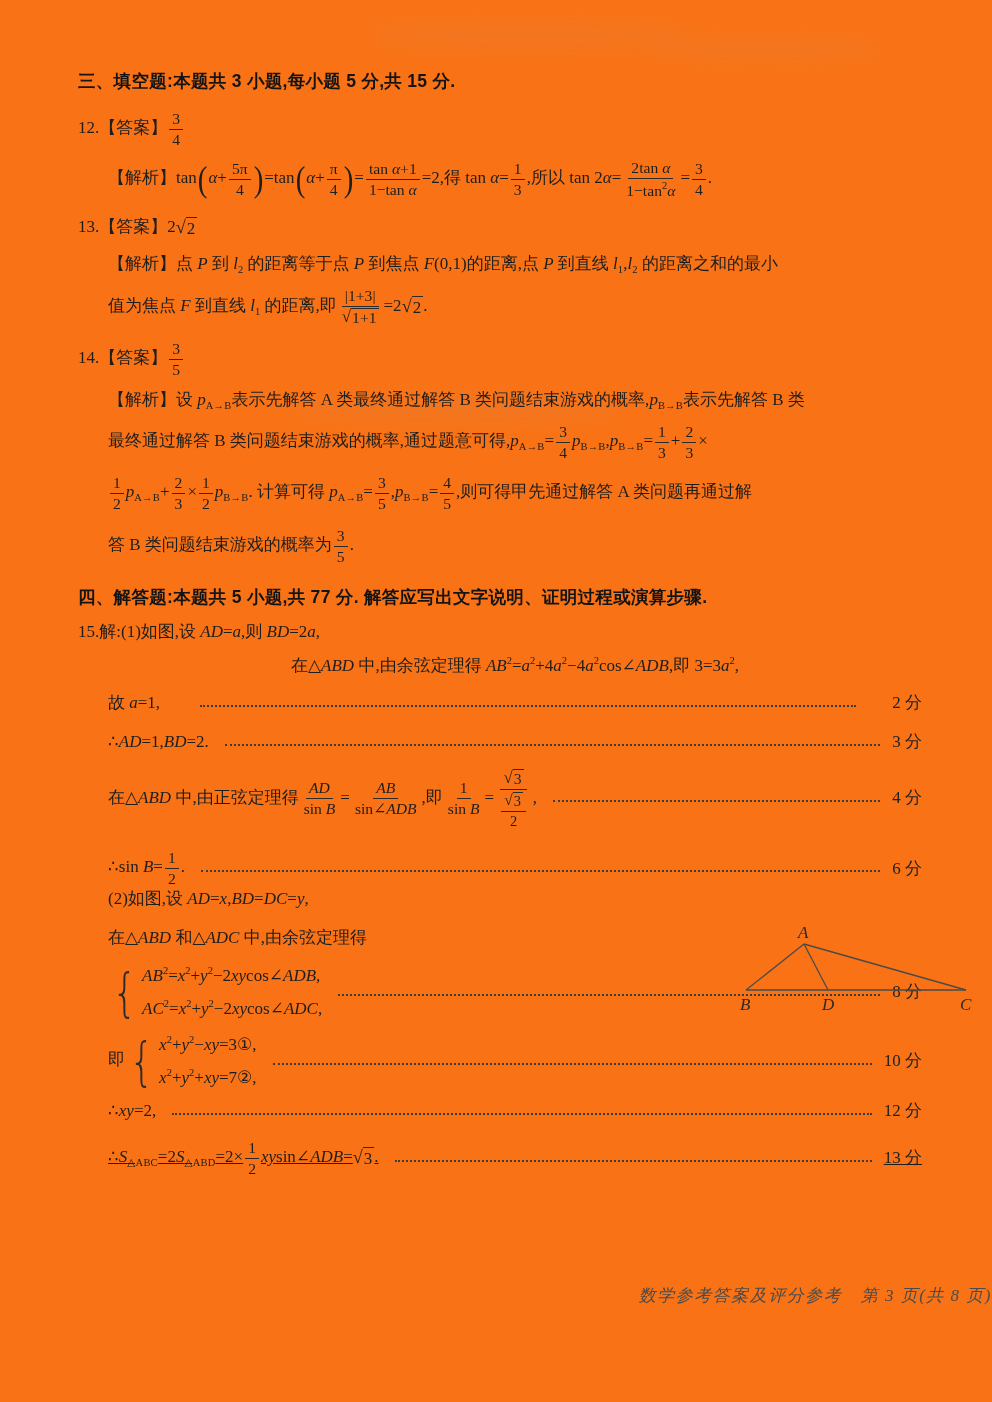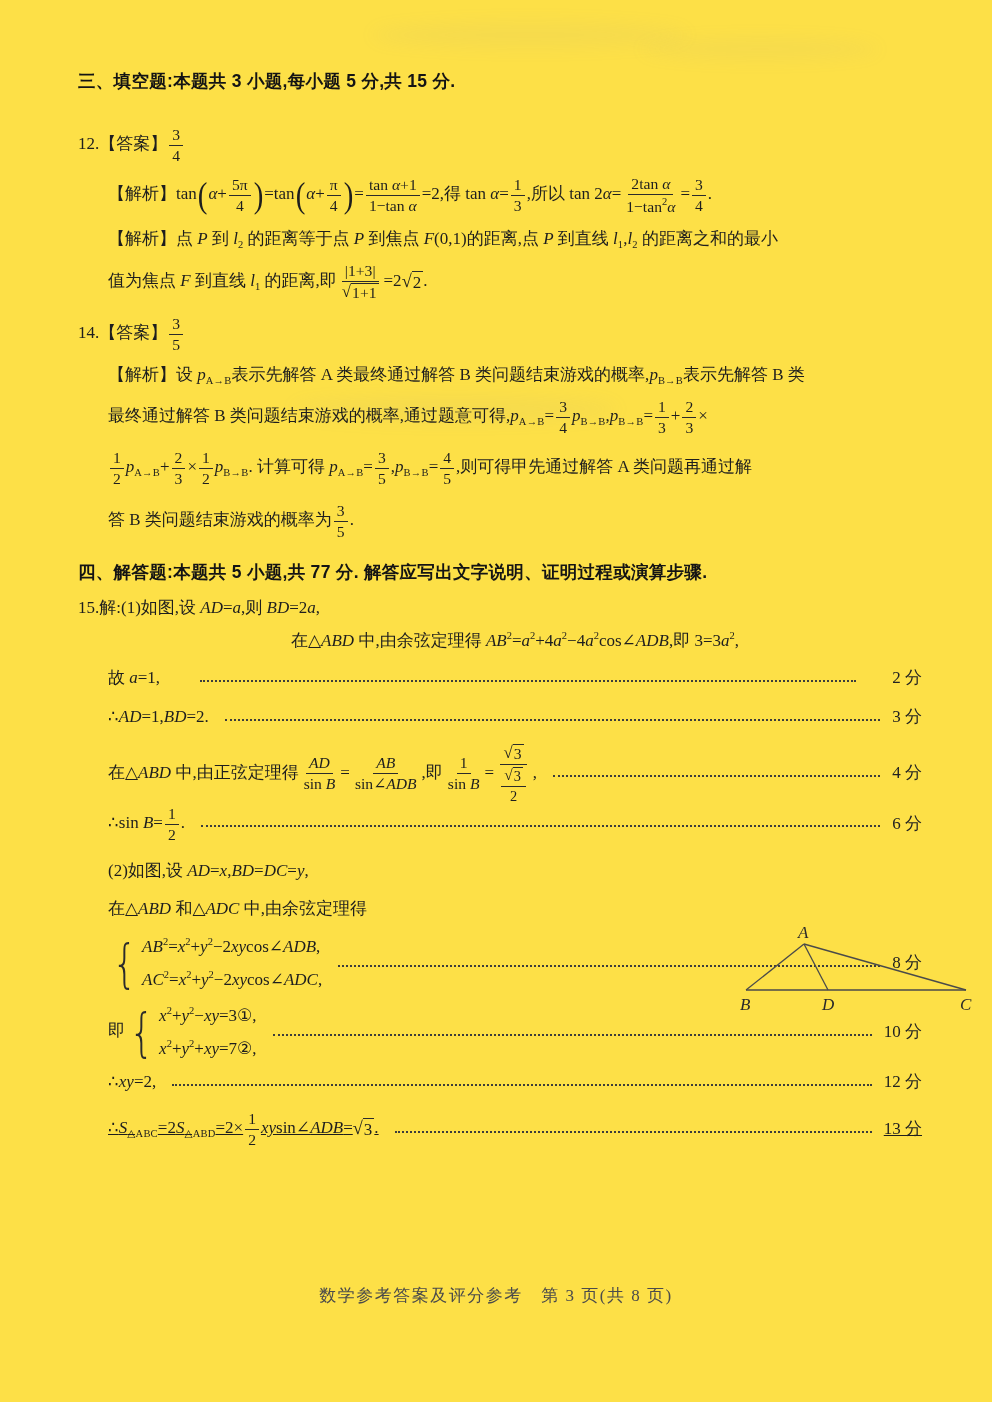--- a/index.html
+++ b/index.html
@@ -1,20 +1,20 @@
 <!DOCTYPE html>
 <html><head>
 <meta charset="utf-8">
 <style>
   html,body{margin:0;padding:0;background:#e8e8e8;}
   .page{
     position:relative;
     width:992px;height:1402px;
     margin:0 auto;
-    background:#fde047;
+    background:#f97316;
     color:#1e1e1e;
     font-family:"Liberation Serif","DejaVu Serif","DejaVu Sans",serif;
     font-size:17px;
     overflow:hidden;
   }
   #doc{
     position:absolute;
     left:78px;right:70px;top:64px;
   }
   .ln{display:flex;align-items:center;line-height:1.35;}
@@ -35,44 +35,47 @@
   .sqc{display:inline-block;border-top:1.35px solid #2b2b2b;padding:0 2px 0 1px;}
   .bigp{display:inline-block;font-size:1.7em;font-weight:300;transform:scaleY(1.25);line-height:1;vertical-align:middle;margin:0 1px;}
   .cases{display:inline-flex;align-items:center;vertical-align:middle;}
   .brace{font-size:52px;font-weight:200;line-height:.9;font-family:"DejaVu Sans",sans-serif;transform:scaleX(.75);margin-right:1px;color:#2b2b2b;}
   .crows{display:inline-flex;flex-direction:column;gap:9px;align-items:flex-start;justify-content:flex-end;}
   .crow{display:block;white-space:pre;}
   .dots{flex:1;border-bottom:2.6px dotted #3c3c3c;margin:0 12px 0 16px;transform:translateY(2px);min-width:30px;}
   .score{white-space:nowrap;color:#222;}
   .footer{
     position:absolute;left:0;right:0;top:1284px;
-    text-align:center;color:#4b4b4b;font-size:17px;letter-spacing:1.5px;
+    text-align:right;color:#4b4b4b;font-size:17px;letter-spacing:1.5px;font-style:italic;
   }
   .diagram{position:absolute;left:738px;top:926px;width:240px;height:92px;}
   .diagram svg{display:block;}
   .dlabel{font-family:"Liberation Serif","DejaVu Serif",serif;font-style:italic;font-size:17px;fill:#2a2a2a;}
   .smudge{position:absolute;background:#9a9a9a;border-radius:50%;filter:blur(9px);opacity:.07;}
 </style>
 </head>
 <body>
 
 <div class="page">
   <div class="smudge" style="left:370px;top:22px;width:320px;height:26px;"></div>
   <div class="smudge" style="left:640px;top:38px;width:240px;height:22px;"></div>
   <div class="smudge" style="left:290px;top:396px;width:330px;height:26px;"></div>
 
   <div id="doc">
       <div class="ln hd" style="margin-top: 6px;">
         <span class="ct"><span class="t">三、填空题:本题共 3 小题,每小题 5 分,共 15 分.</span></span>
       </div>
-      <div class="ln" style="margin-top: 32px;">
+      <div class="ln" style="margin-top: 16px;">
         <span class="ct"><span class="t">12.【答案】</span><span class="fr"><span class="fn"><span class="t">3</span></span><span class="fd"><span class="t">4</span></span></span></span>
       </div>
       <div class="ln in1" style="margin-top: 10px;">
         <span class="ct"><span class="t">【解析】tan</span><span class="bigp">(</span><span class="i">α</span><span class="t">+</span><span class="fr"><span class="fn"><span class="t">5π</span></span><span class="fd"><span class="t">4</span></span></span><span class="bigp">)</span><span class="t">=tan</span><span class="bigp">(</span><span class="i">α</span><span class="t">+</span><span class="fr"><span class="fn"><span class="t">π</span></span><span class="fd"><span class="t">4</span></span></span><span class="bigp">)</span><span class="t">=</span><span class="fr"><span class="fn"><span class="t">tan </span><span class="i">α</span><span class="t">+1</span></span><span class="fd"><span class="t">1−tan </span><span class="i">α</span></span></span><span class="t">=2,得 tan </span><span class="i">α</span><span class="t">=</span><span class="fr"><span class="fn"><span class="t">1</span></span><span class="fd"><span class="t">3</span></span></span><span class="t">,所以 tan 2</span><span class="i">α</span><span class="t">=</span><span class="fr"><span class="fn"><span class="t">2tan </span><span class="i">α</span></span><span class="fd"><span class="t">1−tan</span><span class="su">2</span><span class="i">α</span></span></span><span class="t">=</span><span class="fr"><span class="fn"><span class="t">3</span></span><span class="fd"><span class="t">4</span></span></span><span class="t">.</span></span>
+      </div>
+      <div class="ln" style="margin-top: 16px;">
+        <span class="ct"><span class="t">13.【答案】2</span><span class="sqr"><span class="rad">√</span><span class="sqc"><span class="t">2</span></span></span></span>
       </div>
       <div class="ln in1" style="margin-top: 12px; align-items: center;">
         <span class="ct"><span class="t">【解析】点 </span><span class="i">P</span><span class="t"> 到 </span><span class="i">l</span><span class="sb">2</span><span class="t"> 的距离等于点 </span><span class="i">P</span><span class="t"> 到焦点 </span><span class="i">F</span><span class="t">(0,1)的距离,点 </span><span class="i">P</span><span class="t"> 到直线 </span><span class="i">l</span><span class="sb">1</span><span class="t">,</span><span class="i">l</span><span class="sb">2</span><span class="t"> 的距离之和的最小</span></span>
       </div>
       <div class="ln in1" style="margin-top: 10px;">
         <span class="ct"><span class="t">值为焦点 </span><span class="i">F</span><span class="t"> 到直线 </span><span class="i">l</span><span class="sb">1</span><span class="t"> 的距离,即</span><span class="fr"><span class="fn"><span class="t">|1+3|</span></span><span class="fd"><span class="sqr"><span class="rad">√</span><span class="sqc"><span class="t">1+1</span></span></span></span></span><span class="t">=2</span><span class="sqr"><span class="rad">√</span><span class="sqc"><span class="t">2</span></span></span><span class="t">.</span></span>
       </div>
       <div class="ln" style="margin-top: 12px;">
         <span class="ct"><span class="t">14.【答案】</span><span class="fr"><span class="fn"><span class="t">3</span></span><span class="fd"><span class="t">5</span></span></span></span>
       </div>
@@ -105,26 +108,26 @@
       <div class="ln in1" style="margin-top: 16px;">
         <span class="ct"><span class="t">∴</span><span class="i">AD</span><span class="t">=1,</span><span class="i">BD</span><span class="t">=2.</span></span>
         <span class="dots"></span>
         <span class="score">3 分</span>
       </div>
       <div class="ln in1" style="margin-top: 14px;">
         <span class="ct"><span class="t">在△</span><span class="i">ABD</span><span class="t"> 中,由正弦定理得</span><span class="fr"><span class="fn"><span class="i">AD</span></span><span class="fd"><span class="t">sin </span><span class="i">B</span></span></span><span class="t">=</span><span class="fr"><span class="fn"><span class="i">AB</span></span><span class="fd"><span class="t">sin∠</span><span class="i">ADB</span></span></span><span class="t">,即</span><span class="fr"><span class="fn"><span class="t">1</span></span><span class="fd"><span class="t">sin </span><span class="i">B</span></span></span><span class="t">=</span><span class="fr"><span class="fn"><span class="sqr"><span class="rad">√</span><span class="sqc"><span class="t">3</span></span></span></span><span class="fd"><span class="fr"><span class="fn"><span class="sqr"><span class="rad">√</span><span class="sqc"><span class="t">3</span></span></span></span><span class="fd"><span class="t">2</span></span></span></span></span><span class="t">,</span></span>
         <span class="dots"></span>
         <span class="score">4 分</span>
       </div>
-      <div class="ln in1" style="">
+      <div class="ln in1" style="margin-top: 20px;">
         <span class="ct"><span class="t">∴sin </span><span class="i">B</span><span class="t">=</span><span class="fr"><span class="fn"><span class="t">1</span></span><span class="fd"><span class="t">2</span></span></span><span class="t">.</span></span>
         <span class="dots"></span>
         <span class="score">6 分</span>
       </div>
-      <div class="ln in1" style="margin-top: 16px; align-items: center;">
+      <div class="ln in1" style=" align-items: center;">
         <span class="ct"><span class="t">(2)如图,设 </span><span class="i">AD</span><span class="t">=</span><span class="i">x</span><span class="t">,</span><span class="i">BD</span><span class="t">=</span><span class="i">DC</span><span class="t">=</span><span class="i">y</span><span class="t">,</span></span>
       </div>
       <div class="ln in1" style="margin-top: 16px;">
         <span class="ct"><span class="t">在△</span><span class="i">ABD</span><span class="t"> 和△</span><span class="i">ADC</span><span class="t"> 中,由余弦定理得</span></span>
       </div>
       <div class="ln in1" style="margin-top: 14px;">
         <span class="ct"><span class="cases"><span class="brace">{</span><span class="crows"><span class="crow"><span class="i">AB</span><span class="su">2</span><span class="t">=</span><span class="i">x</span><span class="su">2</span><span class="t">+</span><span class="i">y</span><span class="su">2</span><span class="t">−2</span><span class="i">xy</span><span class="t">cos∠</span><span class="i">ADB</span><span class="t">,</span></span><span class="crow"><span class="i">AC</span><span class="su">2</span><span class="t">=</span><span class="i">x</span><span class="su">2</span><span class="t">+</span><span class="i">y</span><span class="su">2</span><span class="t">−2</span><span class="i">xy</span><span class="t">cos∠</span><span class="i">ADC</span><span class="t">,</span></span></span></span></span>
         <span class="dots"></span>
         <span class="score">8 分</span>
       </div>

